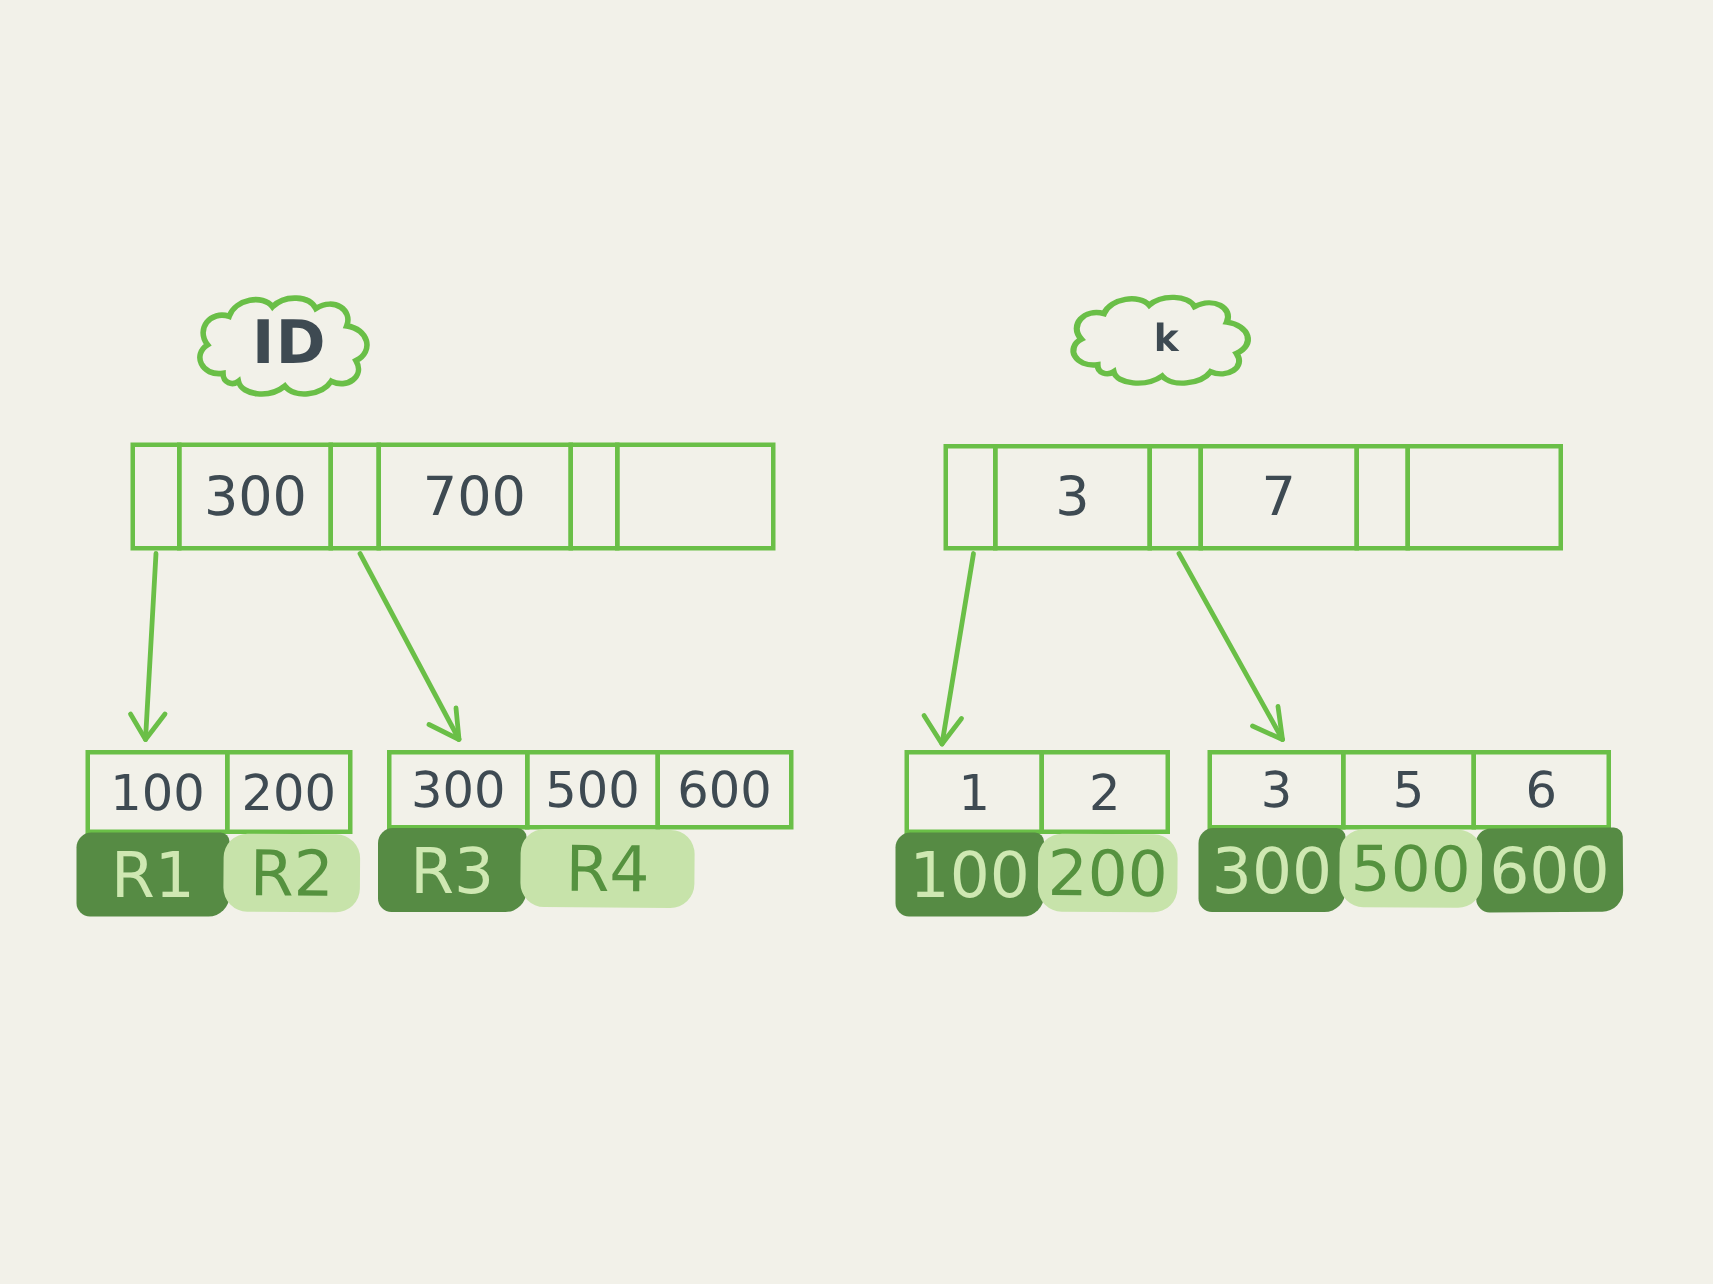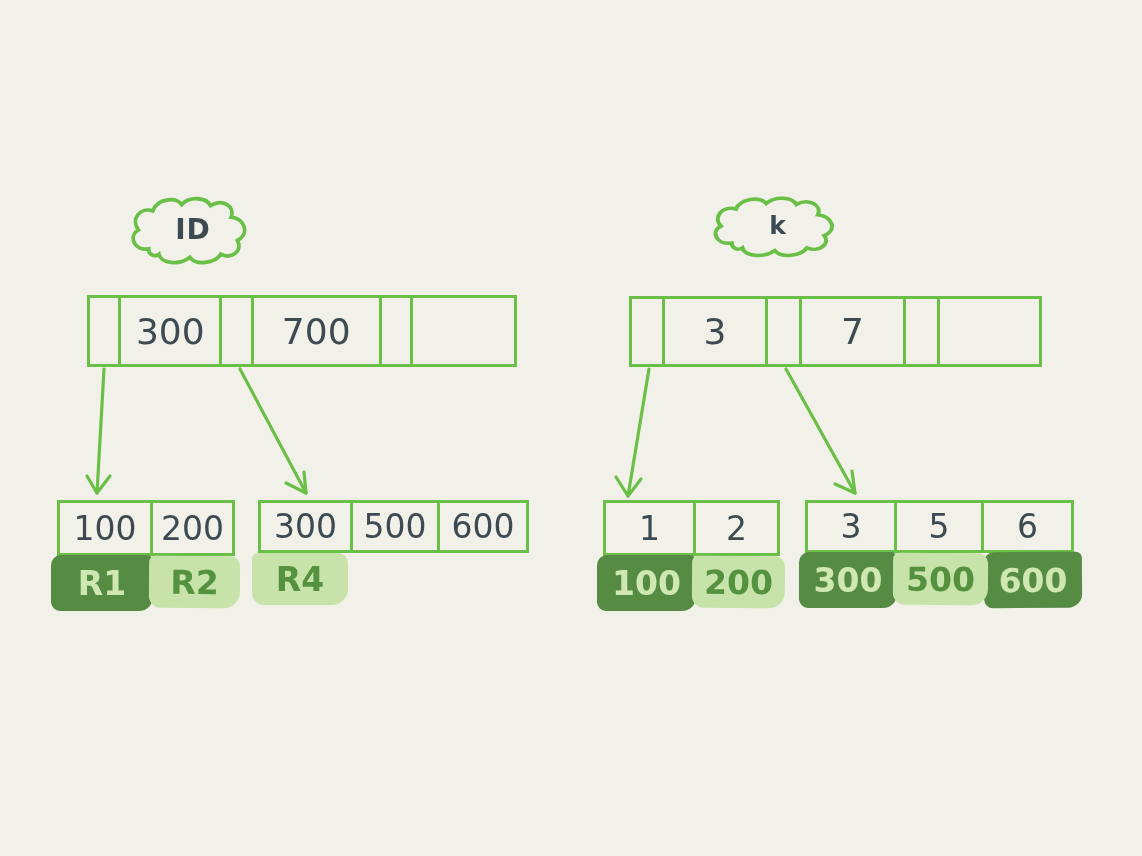--- a/index.html
+++ b/index.html
@@ -9,21 +9,21 @@
     background:#f2f1e9;
     overflow:hidden;
     font-family:"DejaVu Sans", sans-serif;
   }
   
   .cloud{position:absolute;}
   .cloud svg{position:absolute;left:0;top:0;width:100%;height:100%;}
   .cloud-label{
     position:absolute;left:0;top:0;right:0;bottom:6px;
     display:flex;align-items:center;justify-content:center;
-    color:#3e4a52;font-size:28px;font-weight:bold;letter-spacing:1px;
+    color:#3e4a52;font-size:40px;font-weight:bold;letter-spacing:1px;
   }
   
   .node{position:absolute;}
   .cells{display:flex;height:100%;}
   .cell{
     box-sizing:border-box;
     border:3px solid #6abf47;
     margin-right:-3px;
     display:flex;align-items:center;justify-content:center;
     color:#3e4a52;
@@ -32,35 +32,34 @@
   .cell:last-child{margin-right:0;}
   .root-cell{font-size:36px;}
   .leaf-cell{font-size:33px;}
   
   .records{
     position:absolute;left:-6px;right:-6px;top:100%;
     display:flex;
   }
   .record-block{
     display:flex;align-items:center;justify-content:center;
-    font-size:33px;
+    font-size:42px;
     margin-right:-4px;
-    font-weight:bold;
   }
   .record-block.tone-dark{
     background:#568b44;color:#cfe8b2;
     height:56px;margin-top:-1px;z-index:1;
     border-radius:10px 6px 14px 9px;
   }
   .record-block.tone-light{
     background:#c7e3aa;color:#55923f;
     height:52px;margin-top:0px;z-index:2;
     border-radius:6px 10px 16px 12px;
   }
-  .record-block:nth-child(2){transform:rotate(.4deg);}
+  .record-block:nth-child(2){transform:rotate(.4deg);border-radius:16px;}
   .record-block:nth-child(3){transform:rotate(-.4deg);}
   
   .arrows{position:absolute;left:0;top:0;pointer-events:none;}
   .arrows path{
     fill:none;stroke:#6abf47;stroke-width:3.2;
     stroke-linecap:round;stroke-linejoin:round;
   }
 </style>
 </head>
 <body>
@@ -99,21 +98,22 @@
     </div>
   </div>
 
   <div class="node" style="left:258px;top:500px;width:277px;height:53px;">
     <div class="cells">
       <div class="cell leaf-cell" style="width:95px;">300</div>
       <div class="cell leaf-cell" style="width:90px;">500</div>
       <div class="cell leaf-cell" style="width:92px;">600</div>
     </div>
     <div class="records">
-      <div class="record-block tone-light" style="width:96px;">R4</div>
+      <div class="record-block tone-dark" style="width:99px;">R3</div>
+      <div class="record-block tone-light" style="width:116px;">R4</div>
     </div>
   </div>
 
   <div class="cloud" style="left:708px;top:194px;width:140px;height:68px;">
     <svg viewBox="0 0 130 72" preserveAspectRatio="none">
       <path d="M 22,52 C 8,54 2,40 12,34 C 4,24 14,12 26,16 C 30,5 48,2 54,10
                C 62,2 78,3 82,11 C 94,4 106,12 102,22 C 116,24 120,38 108,44
                C 114,54 102,62 92,57 C 86,66 68,68 62,60 C 52,68 34,66 32,57
                C 28,60 22,58 22,52 Z" fill="#f2f1e9" stroke="#6abf47" stroke-width="3.8"></path>
     </svg>

